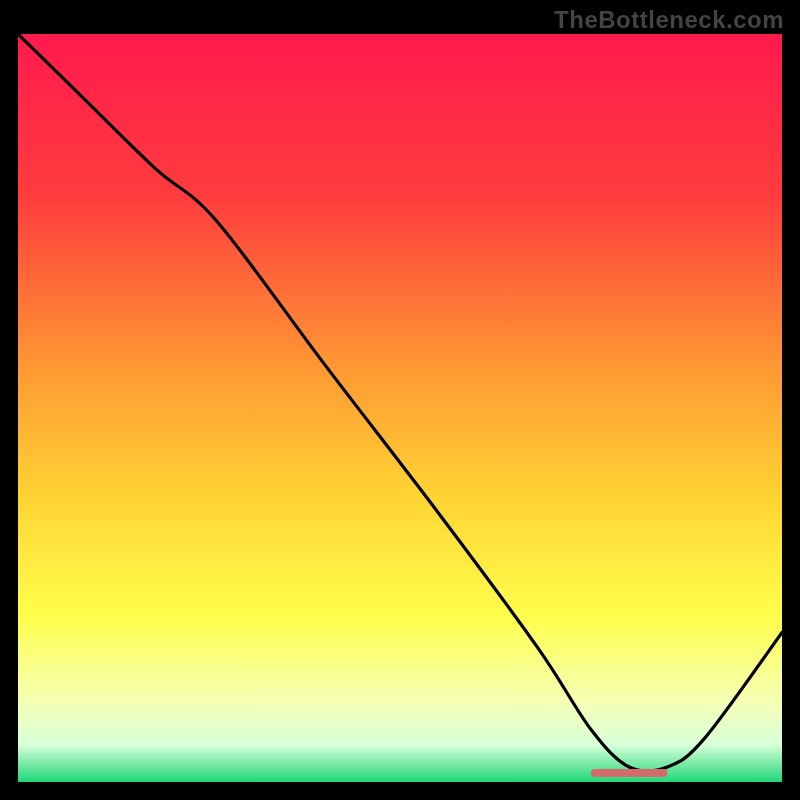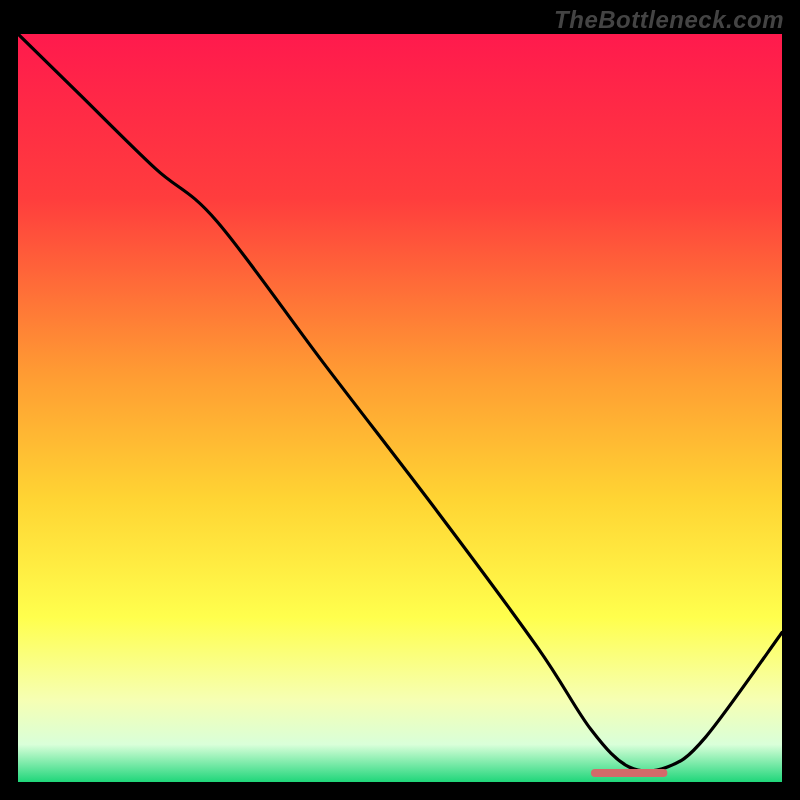--- a/index.html
+++ b/index.html
@@ -7,21 +7,20 @@
     padding: 0;
     width: 800px;
     height: 800px;
     background: #000;
     font-family: Arial, Helvetica, sans-serif;
   }
   #container {
     position: relative;
     width: 800px;
     height: 800px;
-    font-style: italic;
   }
   #watermark {
     position: absolute;
     top: 6px;
     right: 16px;
     color: #444;
     font-size: 24px;
     font-weight: bold;
     letter-spacing: 0.5px;
     z-index: 10;

